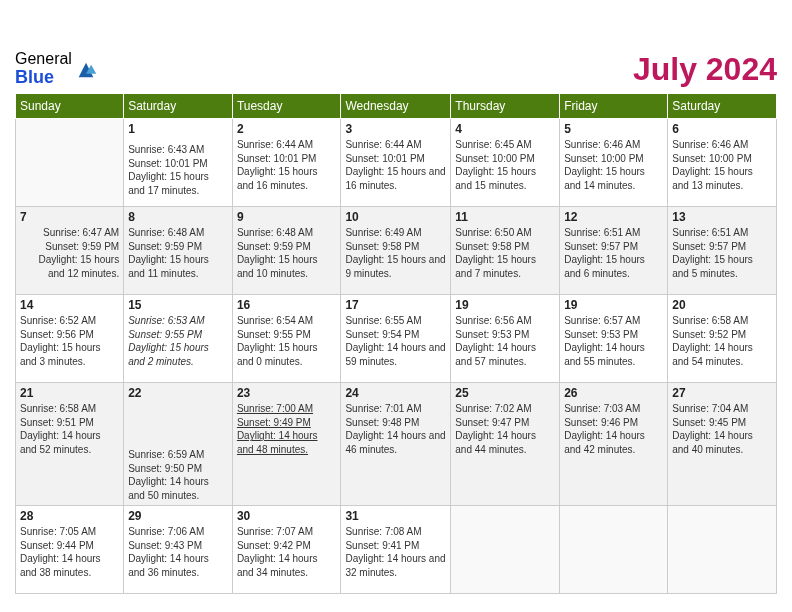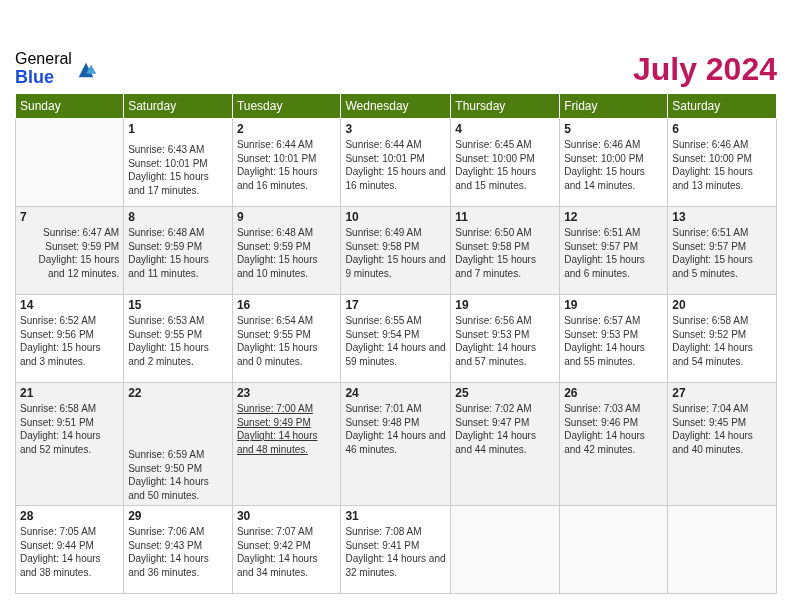--- a/index.html
+++ b/index.html
@@ -216,21 +216,21 @@
         </tr>
         <tr>
           <td>
             <div class="day-num">14</div>
             <div class="day-info" style="white-space: pre-line;">Sunrise: 6:52 AM
 Sunset: 9:56 PM
 Daylight: 15 hours and 3 minutes.</div>
           </td>
           <td>
             <div class="day-num">15</div>
-            <div class="day-info" style="white-space: pre-line;">Sunrise: 6:53 AM
+            <div class="day-info" style="white-space: pre-line; font-style: italic;">Sunrise: 6:53 AM
 Sunset: 9:55 PM
 Daylight: 15 hours and 2 minutes.</div>
           </td>
           <td>
             <div class="day-num">16</div>
             <div class="day-info" style="white-space: pre-line;">Sunrise: 6:54 AM
 Sunset: 9:55 PM
 Daylight: 15 hours and 0 minutes.</div>
           </td>
           <td>

